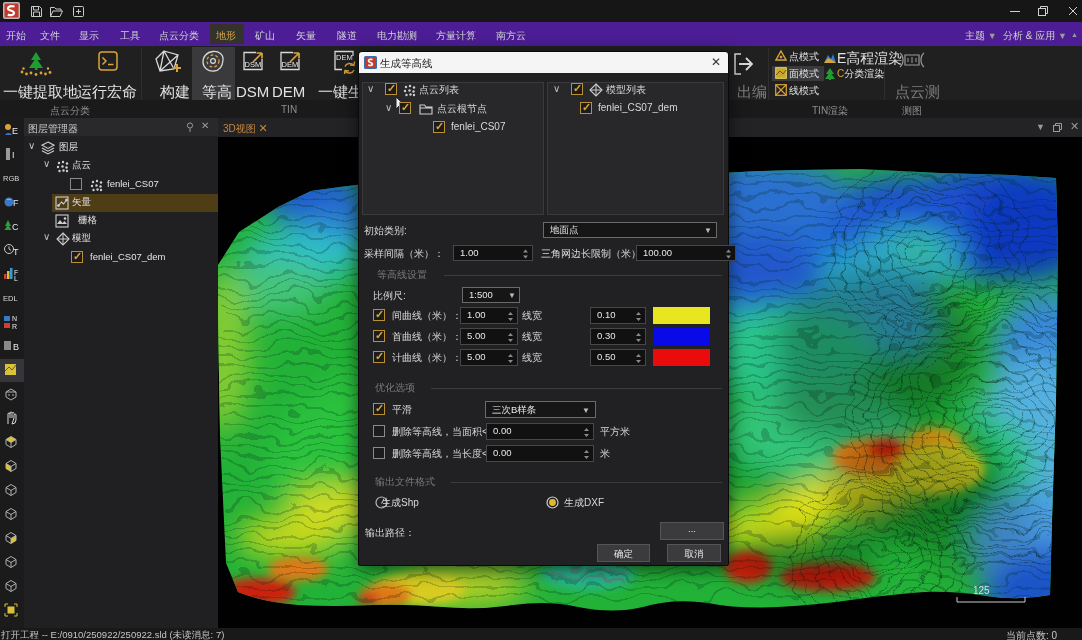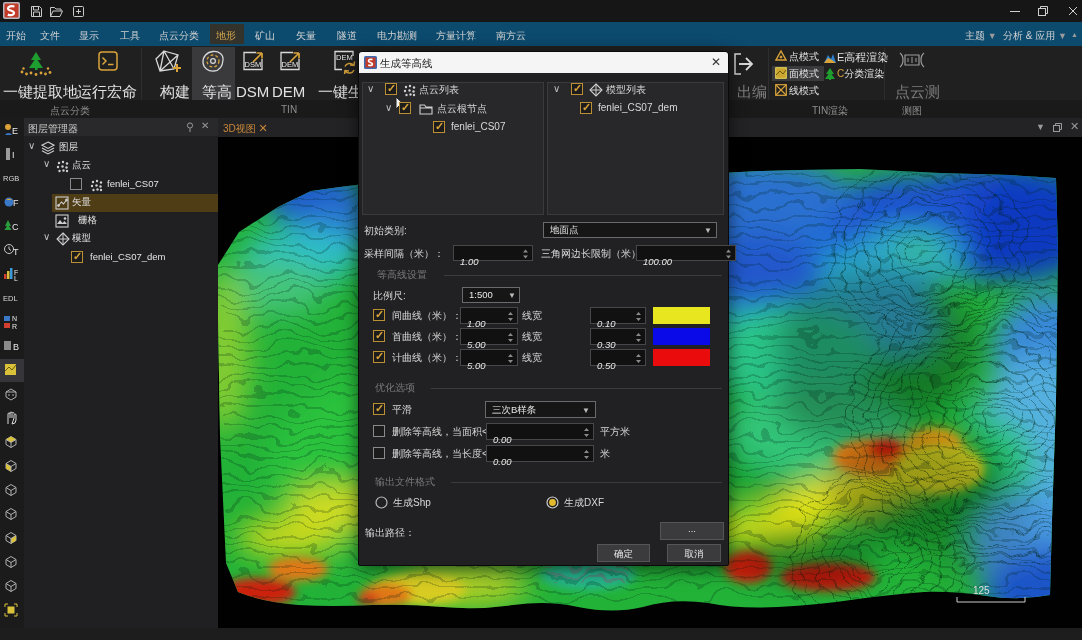--- a/index.html
+++ b/index.html
@@ -4,21 +4,21 @@
 <style>
 * { margin:0; padding:0; box-sizing:border-box; }
 html,body { width:1082px; height:640px; overflow:hidden; background:#161617;
   font-family:"Liberation Sans", sans-serif; }
 .abs { position:absolute; }
 #app { position:relative; width:1082px; height:640px; background:#1d1d1e; }
 
 
 #titlebar { position:absolute; left:0; top:0; width:1082px; height:22px; background:#161617; }
 
-#menubar { position:absolute; left:0; top:22px; width:1082px; height:24px; background:#0c4a6e; }
+#menubar { position:absolute; left:0; top:22px; width:1082px; height:24px; background:#4c1d95; }
 .mitem { position:absolute; top:7px; font-size:10px; color:#d2d2d2; }
 
 #ribbon { position:absolute; left:0; top:46px; width:1082px; height:54px; background:#202021; }
 #gstrip { position:absolute; left:0; top:100px; width:1082px; height:18px; background:#1a1a1b; }
 .glabel { position:absolute; top:4px; font-size:10px; color:#8f8f8f; }
 .rlabel { position:absolute; top:37px; font-size:15px; color:#e2e2e2; text-align:right; }
 
 #lcol { position:absolute; left:0; top:118px; width:24px; height:510px; background:#1b1b1c; }
 
 #lpanel { position:absolute; left:24px; top:118px; width:194px; height:510px; background:#202022; }
@@ -35,21 +35,21 @@
 #dlg { position:absolute; left:358px; top:51px; width:371px; height:515px;
   background:#212123; border:1px solid #0a0a0a; box-shadow:0 4px 18px rgba(0,0,0,.6);
   border-radius:4px 4px 2px 2px; }
 #dlgtitle { position:absolute; left:0; top:0; width:369px; height:21px; background:#f5f5f5;
   border-radius:3px 3px 0 0; }
 .dl { position:absolute; font-size:10px; color:#d8d8d8; }
 .dim { color:#7a7a7a; }
 .listbox { position:absolute; background:#28282a; border:1px solid #3a3a3c; }
 .spin { position:absolute; background:#111112; border:1px solid #474749; color:#e8e8e8;
   font-size:9.5px; }
-.spin .v { position:absolute; left:6px; top:10px;font-style:italic; }
+.spin .v { position:absolute; left:6px; top:1px; }
 .spinarrows { position:absolute; right:2px; top:0px; width:9px; height:100%; }
 .combo { position:absolute; background:#161617; border:1px solid #6a6a6c; color:#e8e8e8; font-size:9.5px; }
 .cb { position:absolute; width:12px; height:12px; border:1px solid #bb8f33; background:#1c1c1d; }
 .cb.off { border-color:#8a8a8a; }
 .check { position:absolute; left:1px; top:-2px; color:#d9a33a; font-size:11px; font-weight:bold; }
 .btn { position:absolute; background:#3b3b3d; border:1px solid #555557; color:#e6e6e6;
   font-size:9.5px; text-align:center; }
 </style>
 </head>
 <body>
@@ -187,21 +187,21 @@
     <svg class="abs" style="left:775px;top:38px" width="12" height="12" fill="none" stroke="#d9a33a">
       <rect x="0.7" y="0.7" width="10.6" height="10.6" stroke-width="1.2"></rect>
       <path d="M1 1 l10 10 M11 1 l-10 10" stroke-width="1.1"></path>
     </svg>
     <div class="abs" style="left:789px;top:38px;font-size:10px;color:#e2e2e2">线模式</div>
 
     <svg class="abs" style="left:824px;top:5px" width="12" height="12">
       <path d="M0 12 L4 4 L7 8 L9 3 L12 12 z" fill="#2a7fd0"></path>
       <path d="M0 12 L4 7 L8 9 L12 12 z" fill="#d9a33a"></path>
     </svg>
-    <div class="abs" style="left:837px;top:4px;font-size:11px;color:#e2e2e2">E高程渲染</div>
+    <div class="abs" style="left:837px;top:4px;font-size:14px;color:#e2e2e2">E高程渲染</div>
     <svg class="abs" style="left:824px;top:22px" width="12" height="12">
       <path d="M6 0 L2 6 h2.5 L1 11 h10 L7.5 6 H10 z" fill="#1f9e30"></path>
       <rect x="5" y="10" width="2" height="2" fill="#1f9e30"></rect>
     </svg>
     <div class="abs" style="left:837px;top:21px;font-size:10px;color:#e2e2e2"><span style="color:#d9a33a">C</span>分类渲染</div>
 
     <svg class="abs" style="left:898px;top:4px" width="28" height="20" fill="none" stroke="#9a9a9a">
       <path d="M2 3 c4 3 4 11 0 14 M26 3 c-4 3-4 11 0 14 M7 5 h14 v10 h-14 z" stroke-width="1.2"></path>
       <path d="M10 8 v4 M14 7 v6 M18 8 v4" stroke-width="1"></path>
     </svg>
@@ -528,20 +528,24 @@
           </g>
         </g>
       </svg>
       <div class="abs" style="left:755px;top:448px;font-size:10px;color:#dddddd">125</div>
       <svg class="abs" style="left:738px;top:460px" width="70" height="6" stroke="#cccccc" fill="none">
           <path d="M1 0 v5 h68 v-5"></path>
         </svg>
     </div>
   </div>
 
+  <div id="statusbar">
+    <div class="abs" style="left:1px;top:1px;font-size:9.5px">打开工程 -- E:/0910/250922/250922.sld (未读消息: 7)</div>
+    <div class="abs" style="left:1006px;top:1px;font-size:10px">当前点数: 0</div>
+  </div>
 
   <div id="dlg">
     <div id="dlgtitle">
       <svg class="abs" style="left:5px;top:4px" width="13" height="13">
         <rect x="0" y="0" width="13" height="13" rx="1.5" fill="#3a6ab0"></rect>
         <rect x="1.5" y="1.5" width="10" height="10" fill="#c23a28"></rect>
         <path d="M8.5 3.5 C6 3 4.5 3.8 4.5 5 C4.5 6.8 8.5 6 8.5 8 C8.5 9.4 6.3 9.9 4.2 9" stroke="#fff" stroke-width="1.6" fill="none"></path>
       </svg>
       <div class="abs" style="left:21px;top:5px;font-size:10.5px;color:#1d1d1d">生成等高线</div>
       <div class="abs" style="left:352px;top:3px;font-size:12px;color:#333">✕</div>
@@ -707,21 +711,21 @@
             <path d="M4.5 4 l2.5 3 h-5 z M4.5 13 l-2.5-3 h5 z" fill="#8a8a8a"></path>
           </svg></span>
       </div>
     <div class="dl" style="left:241px;top:395px">米</div>
 
     <div class="dl dim" style="left:16px;top:423px">输出文件格式</div>
     <div class="abs" style="left:92px;top:430px;width:271px;height:1px;background:#3c3c3e"></div>
     <svg class="abs" style="left:16px;top:444px" width="13" height="13">
         <circle cx="6.5" cy="6.5" r="5.5" fill="none" stroke="#b9b9b9" stroke-width="1.2"></circle>
       </svg>
-    <div class="dl" style="left:34px;top:444px">生成Shp</div>
+    <div class="dl" style="left:22px;top:444px">生成Shp</div>
     <svg class="abs" style="left:187px;top:444px" width="13" height="13">
       <circle cx="6.5" cy="6.5" r="5.5" fill="none" stroke="#cfcfcf" stroke-width="1.2"></circle>
       <circle cx="6.5" cy="6.5" r="3.4" fill="#e3b92e"></circle>
     </svg>
     <div class="dl" style="left:205px;top:444px">生成DXF</div>
 
     <div class="dl" style="left:6px;top:474px">输出路径：</div>
     <div class="btn" style="left:301px;top:470px;width:64px;height:18px">...</div>
 
     <div class="btn" style="left:238px;top:492px;width:53px;height:18px;line-height:17px">确定</div>

